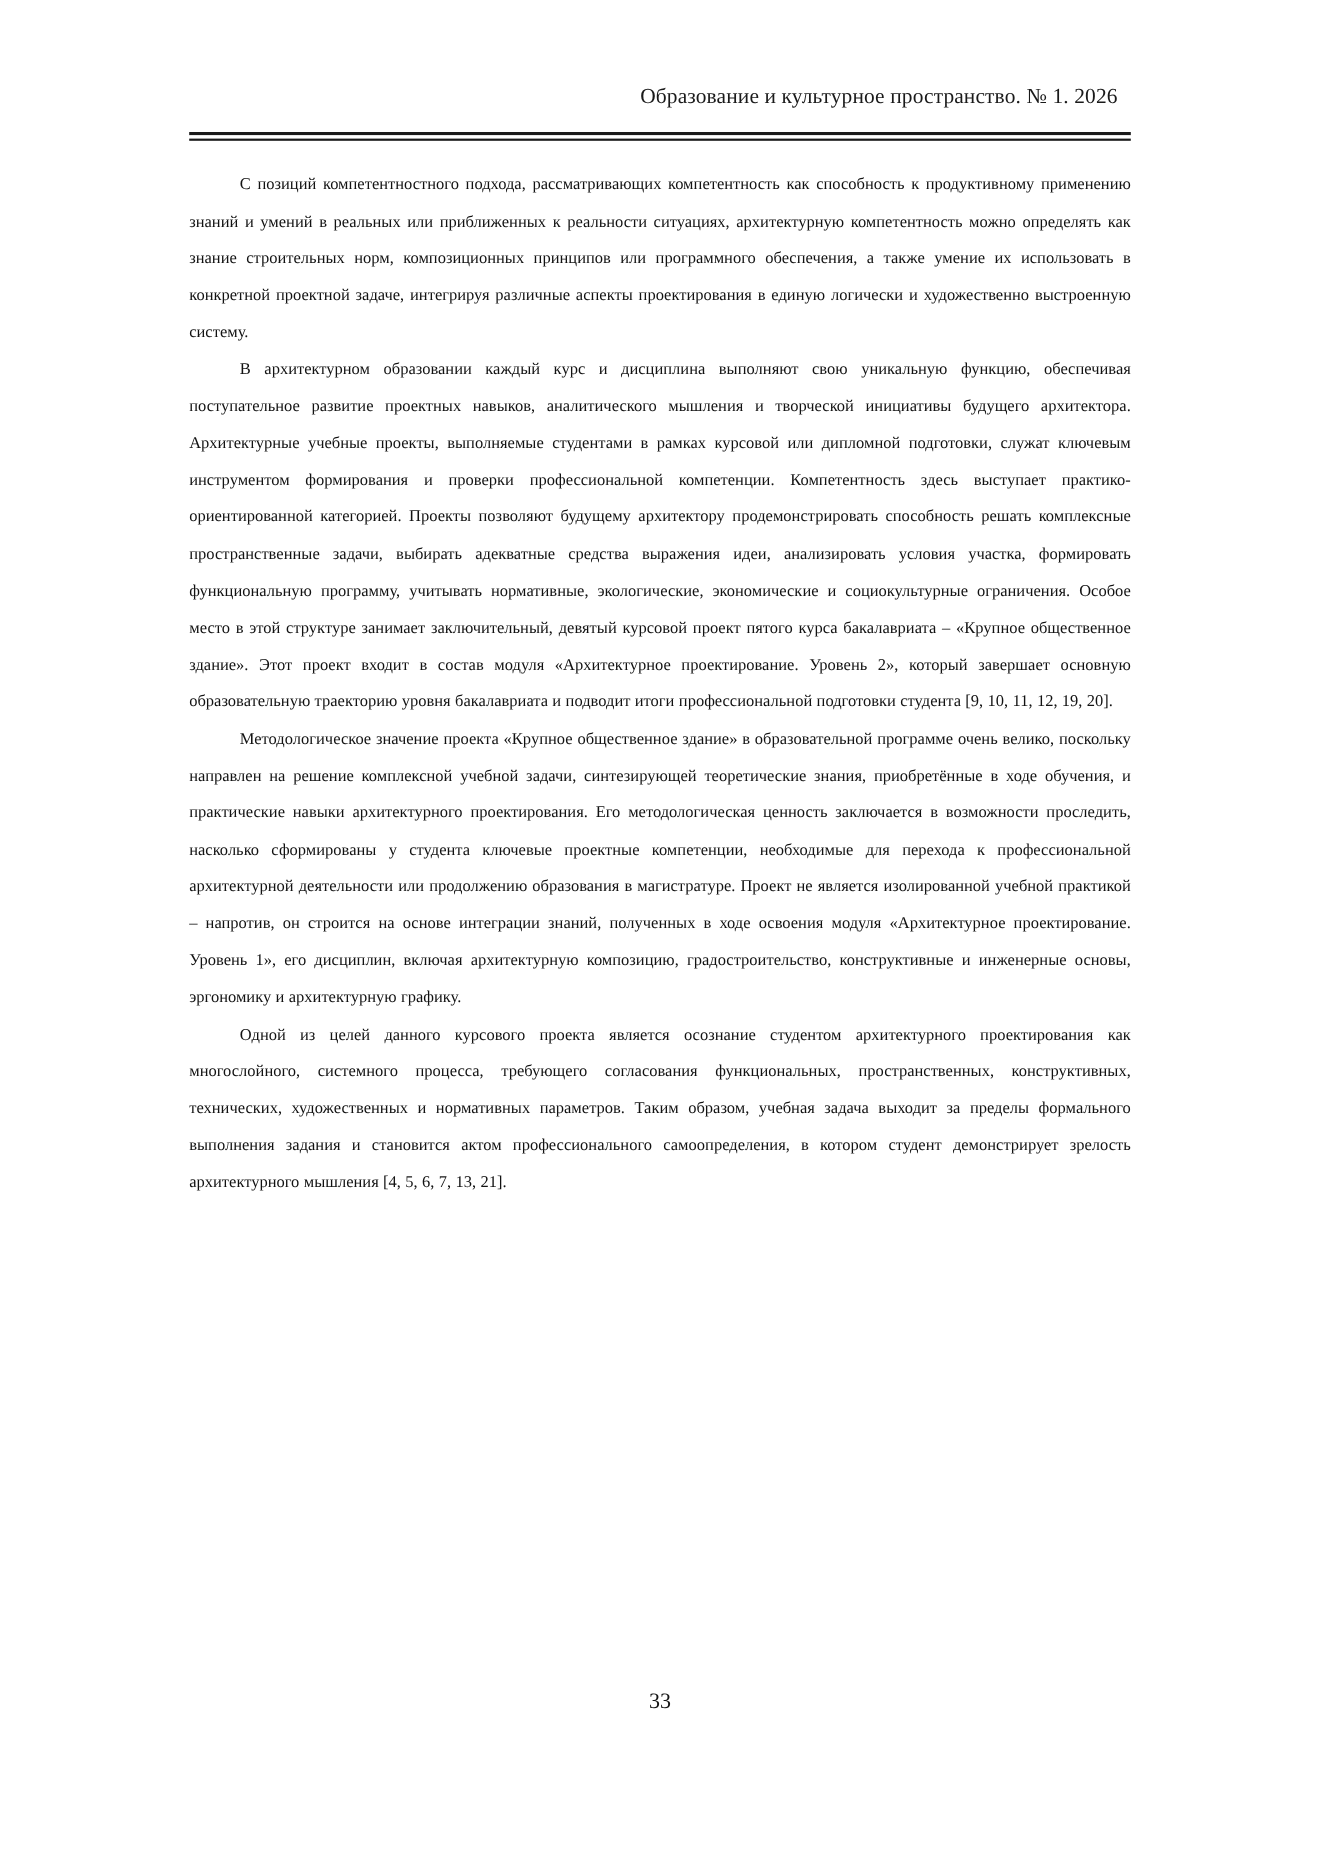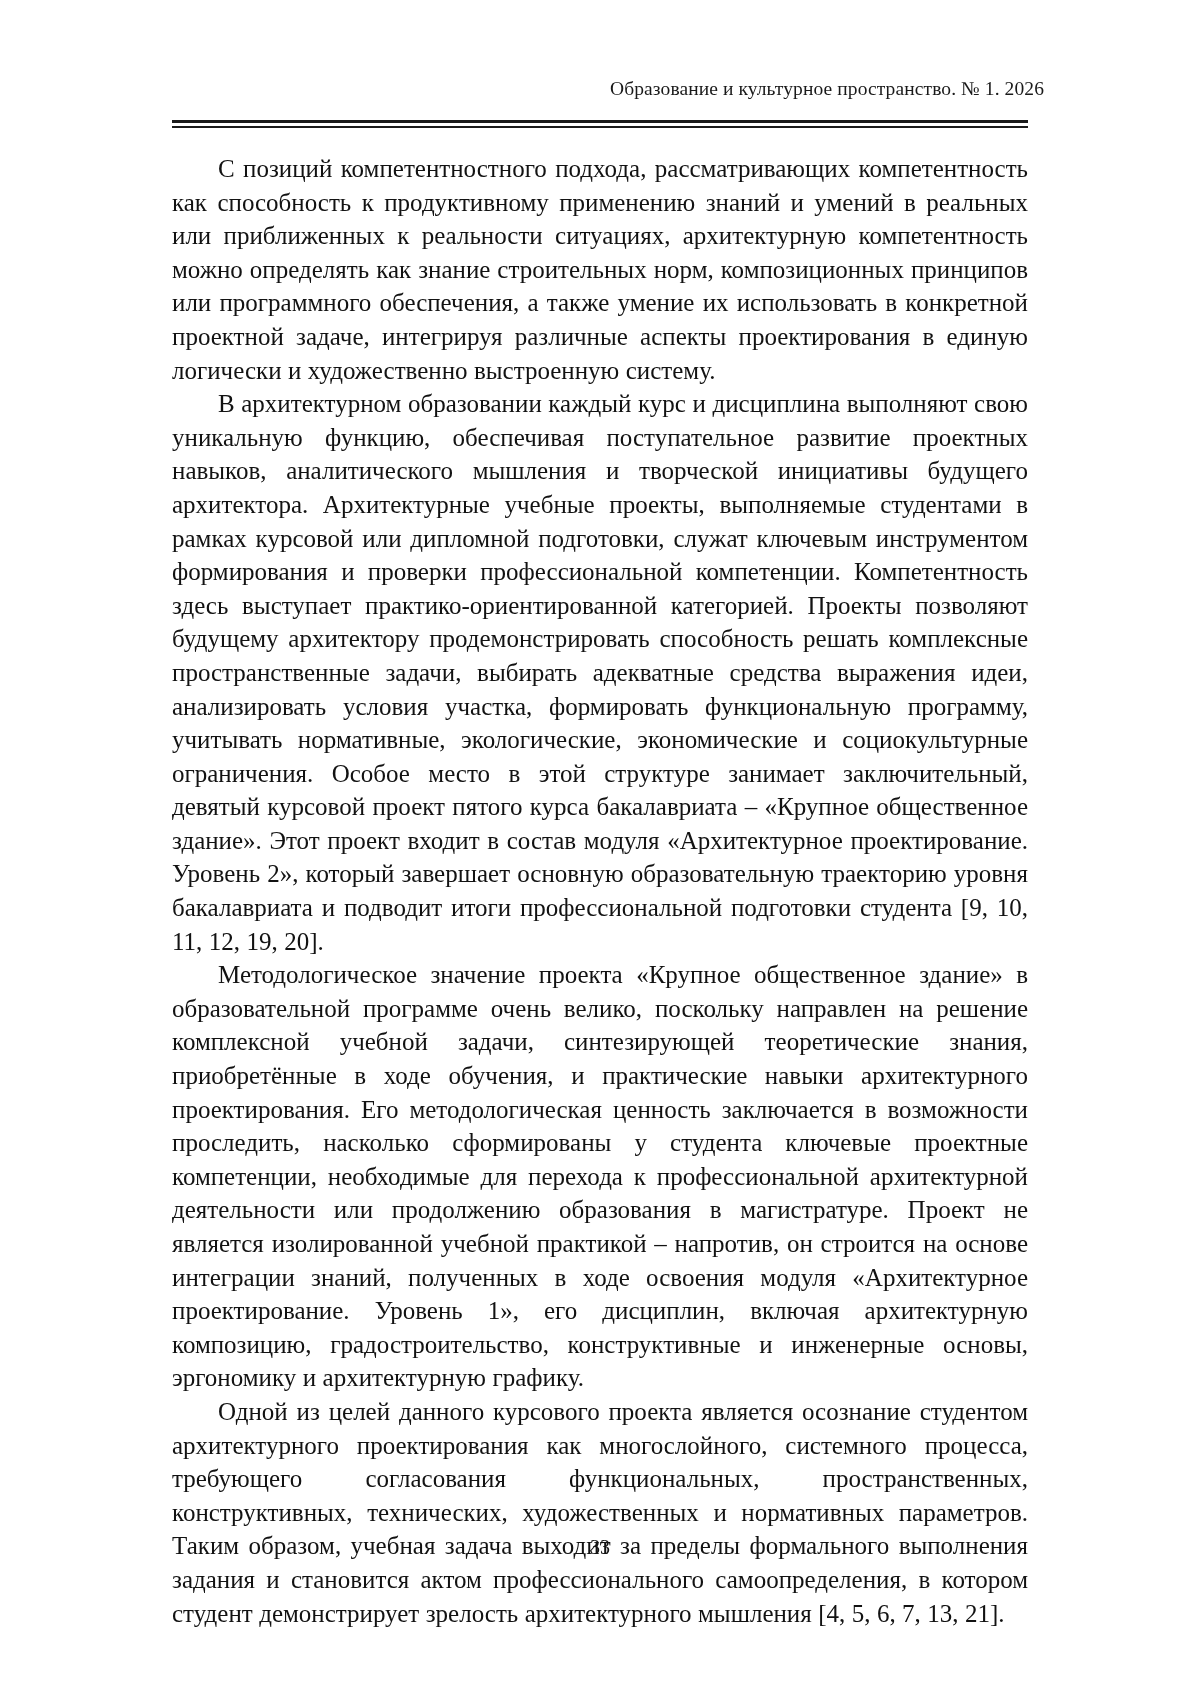--- a/index.html
+++ b/index.html
@@ -14,21 +14,21 @@
     background: #ffffff;
     margin: 0 auto;
     box-sizing: border-box;
     font-family: "Liberation Serif", serif;
     color: #111111;
     overflow: hidden;
   }
   .running-head {
     position: absolute;
     top: 78px;
-    right: 156px;
+    right: 184px;
     font-family: "Liberation Serif", serif;
     font-size: 19.5px;
     color: #1a1a1a;
     letter-spacing: 0.1px;
     white-space: nowrap;
   }
   .rule-wrap {
     position: absolute;
     top: 120px;
     left: 172px;
@@ -52,21 +52,21 @@
   .body-col {
     position: absolute;
     top: 152px;
     left: 172px;
     width: 856px;
   }
   p.para {
     margin: 0;
     text-align: justify;
     text-indent: 46px;
-    font-size: 25px;
+    font-size: 15px;
     line-height: 33.6px;
     color: #121212;
     hyphens: manual;
     -webkit-hyphens: manual;
     word-spacing: 0.2px;
   }
   .folio {
     position: absolute;
     top: 1536px;
     left: 0;

